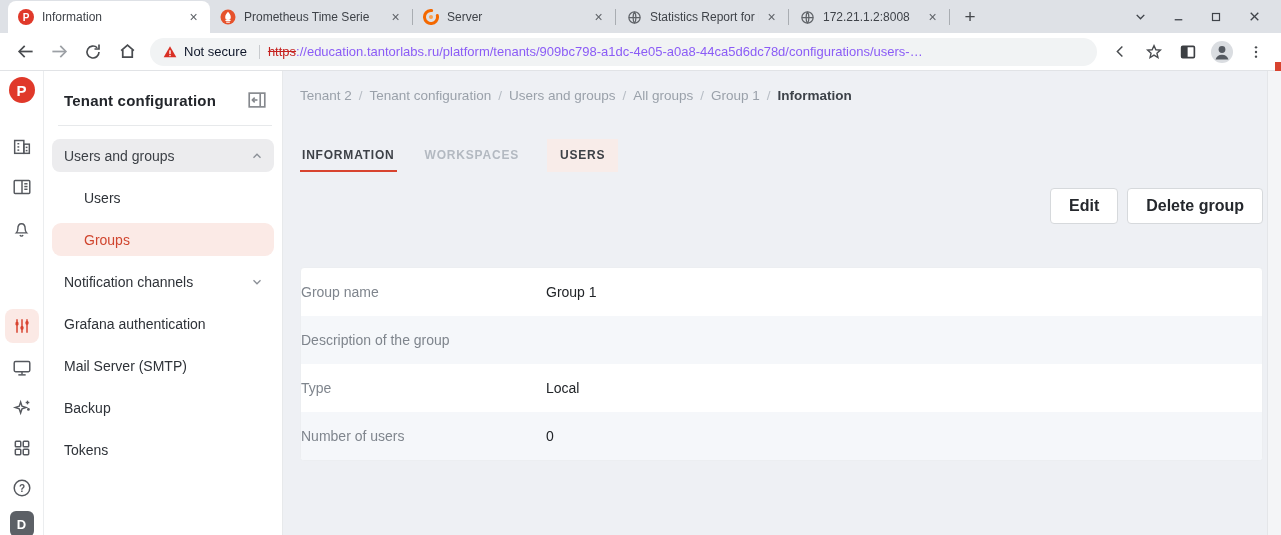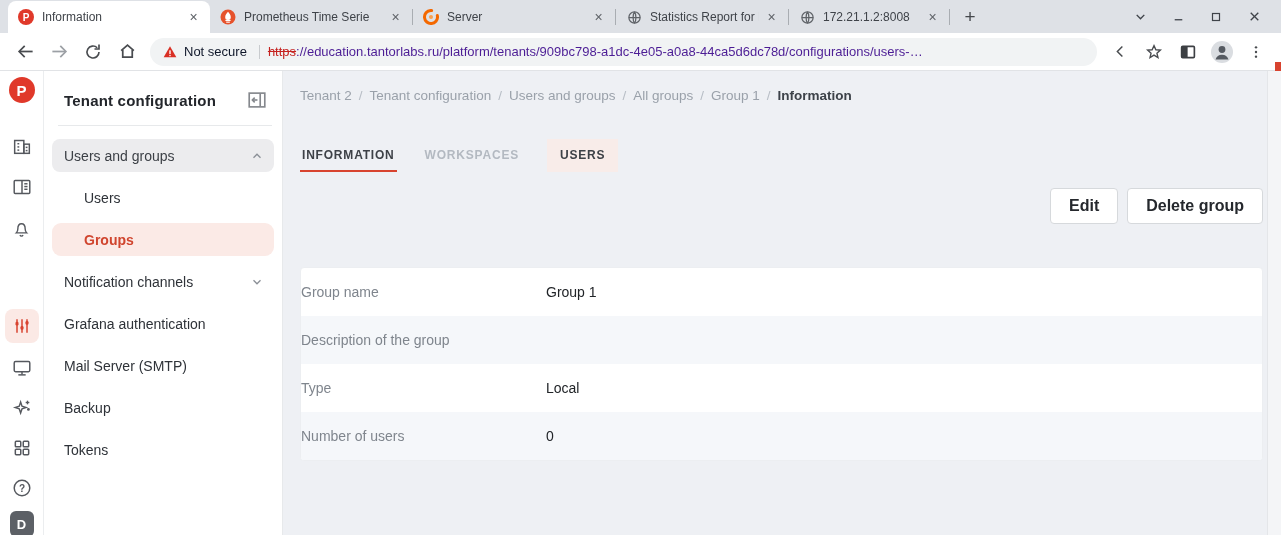--- a/index.html
+++ b/index.html
@@ -19,39 +19,39 @@
   .tab-close { width:17px; height:17px; border-radius:50%; display:flex; align-items:center; justify-content:center; color:#5f6368; font-size:14px; line-height:1; }
   .newtab-btn { width:28px; height:28px; margin:0 0 2px 6px; display:flex; align-items:center; justify-content:center; color:#45484d; font-size:19px; border-radius:50%; }
   .winbtn { width:38px; height:33px; display:flex; align-items:center; justify-content:center; color:#3f4349; }
   
   .toolbar { position:absolute; top:33px; left:0; right:0; height:38px; background:#fff; border-bottom:1px solid #e1e3e6; display:flex; align-items:center; padding:0 8px; }
   .navbtn { width:30px; height:30px; display:flex; align-items:center; justify-content:center; margin:0 2px; }
   .omnibox { flex:1; height:28px; margin:0 6px; background:#f1f3f4; border-radius:14px; display:flex; align-items:center; padding:0 12px; font-size:13px; white-space:nowrap; overflow:hidden; }
   .warn-text { color:#0f172a; margin:0 4px 0 6px; }
   .omni-sep { width:1px; height:14px; background:#c8cbce; margin:0 8px; }
   .proto { color:#c5221f; text-decoration:line-through; }
-  .url-rest { color:#4c1d95; overflow:hidden; text-overflow:ellipsis; }
+  .url-rest { color:#8b5cf6; overflow:hidden; text-overflow:ellipsis; }
   .toolbar-right { display:flex; align-items:center; }
   .tool-ic { width:28px; height:28px; display:flex; align-items:center; justify-content:center; margin:0 3px; }
   
   .rail { position:absolute; top:71px; left:0; bottom:0; width:44px; background:#fff; border-right:1px solid #ebedef; }
   .rail-ic { position:absolute; left:50%; transform:translateX(-50%); width:26px; height:26px; display:flex; align-items:center; justify-content:center; }
   .rail-ic.active { width:34px; height:34px; background:#fbe9e5; border-radius:8px; }
   .logo-circle { width:26px; height:26px; border-radius:50%; background:#e0392a; color:#fff; font-weight:bold; font-size:15px; display:flex; align-items:center; justify-content:center; }
   .avatar-d { width:24px; height:26px; border-radius:6px; background:#5c6066; color:#fff; font-weight:bold; font-size:13px; display:flex; align-items:center; justify-content:center; }
   .sidenav { position:absolute; top:71px; left:44px; bottom:0; width:239px; background:#fff; border-right:1px solid #e7e9eb; }
   .side-header { display:flex; align-items:center; justify-content:space-between; padding:18px 14px 0 20px; }
   .side-title { font-size:15px; font-weight:bold; color:#23262b; letter-spacing:.2px; }
   .side-divider { height:1px; background:#e7e9eb; margin:14px 10px 0 14px; }
   .menu { padding-top:13px; }
   .menu-item { height:33px; margin:0 8px 9px 8px; display:flex; align-items:center; font-size:14px; color:#2e3238; border-radius:8px; padding:0 10px 0 12px; }
   .menu-item .lbl { flex:1; }
   .menu-item.section { background:#ececee; color:#3c4046; }
   .menu-item.sub { padding-left:32px; }
-  .menu-item.active-sub { background:#fbeae6; color:#d0452e; font-weight:bold; padding-left:32px;border-radius:9px; }
+  .menu-item.active-sub { background:#fbeae6; color:#d0452e; font-weight:normal; padding-left:32px;border-radius:9px; }
   .chev { display:flex; align-items:center; }
   
   .main { position:absolute; top:71px; left:283px; right:0; bottom:0; background:#eef0f4; }
   .breadcrumb { position:absolute; top:17px; left:17px; font-size:13.5px; color:#9aa1aa; display:flex; }
   .crumb-sep { margin:0 7px; color:#b7bdc5; }
   .crumb.last { color:#3d4249; font-weight:bold; }
   .ctabs { position:absolute; top:68px; left:17px; height:33px; display:flex; align-items:stretch; }
   .ctab { display:flex; align-items:center; font-size:12px; font-weight:bold; letter-spacing:.8px; color:#b3b9c1; margin-right:26px; padding:0 2px; border-bottom:2.5px solid transparent; }
   .ctab.active { color:#3d4147; border-bottom-color:#d8432f; }
   .ctab.highlight { color:#3d4147; background:#f8ece9; padding:0 13px; }

